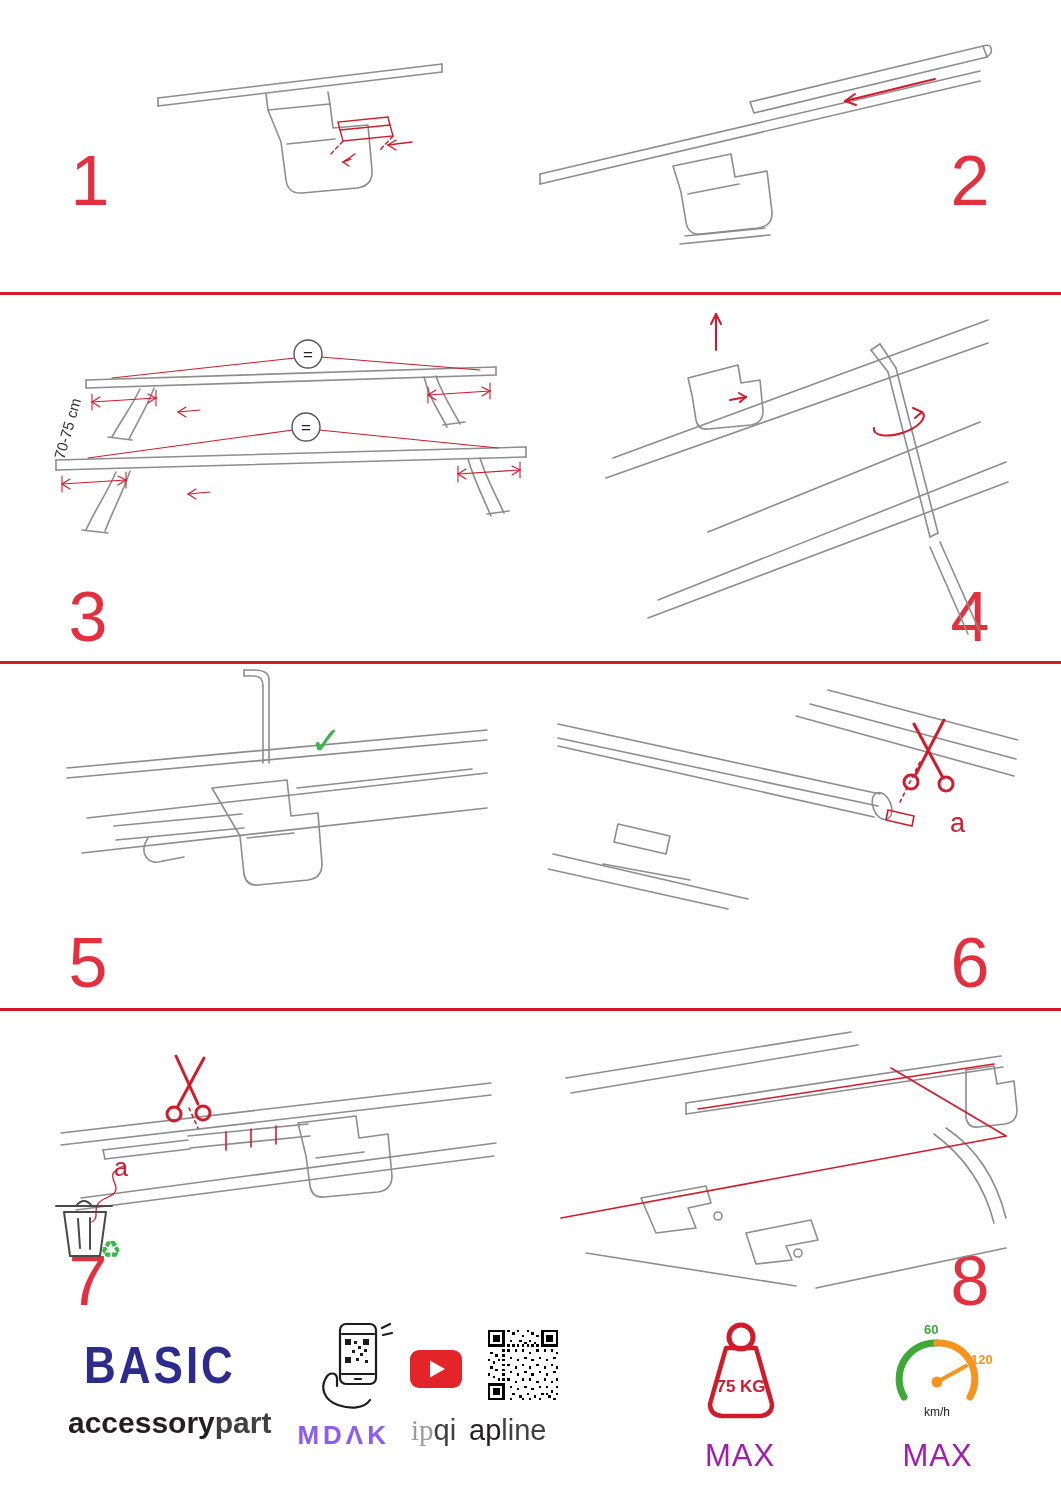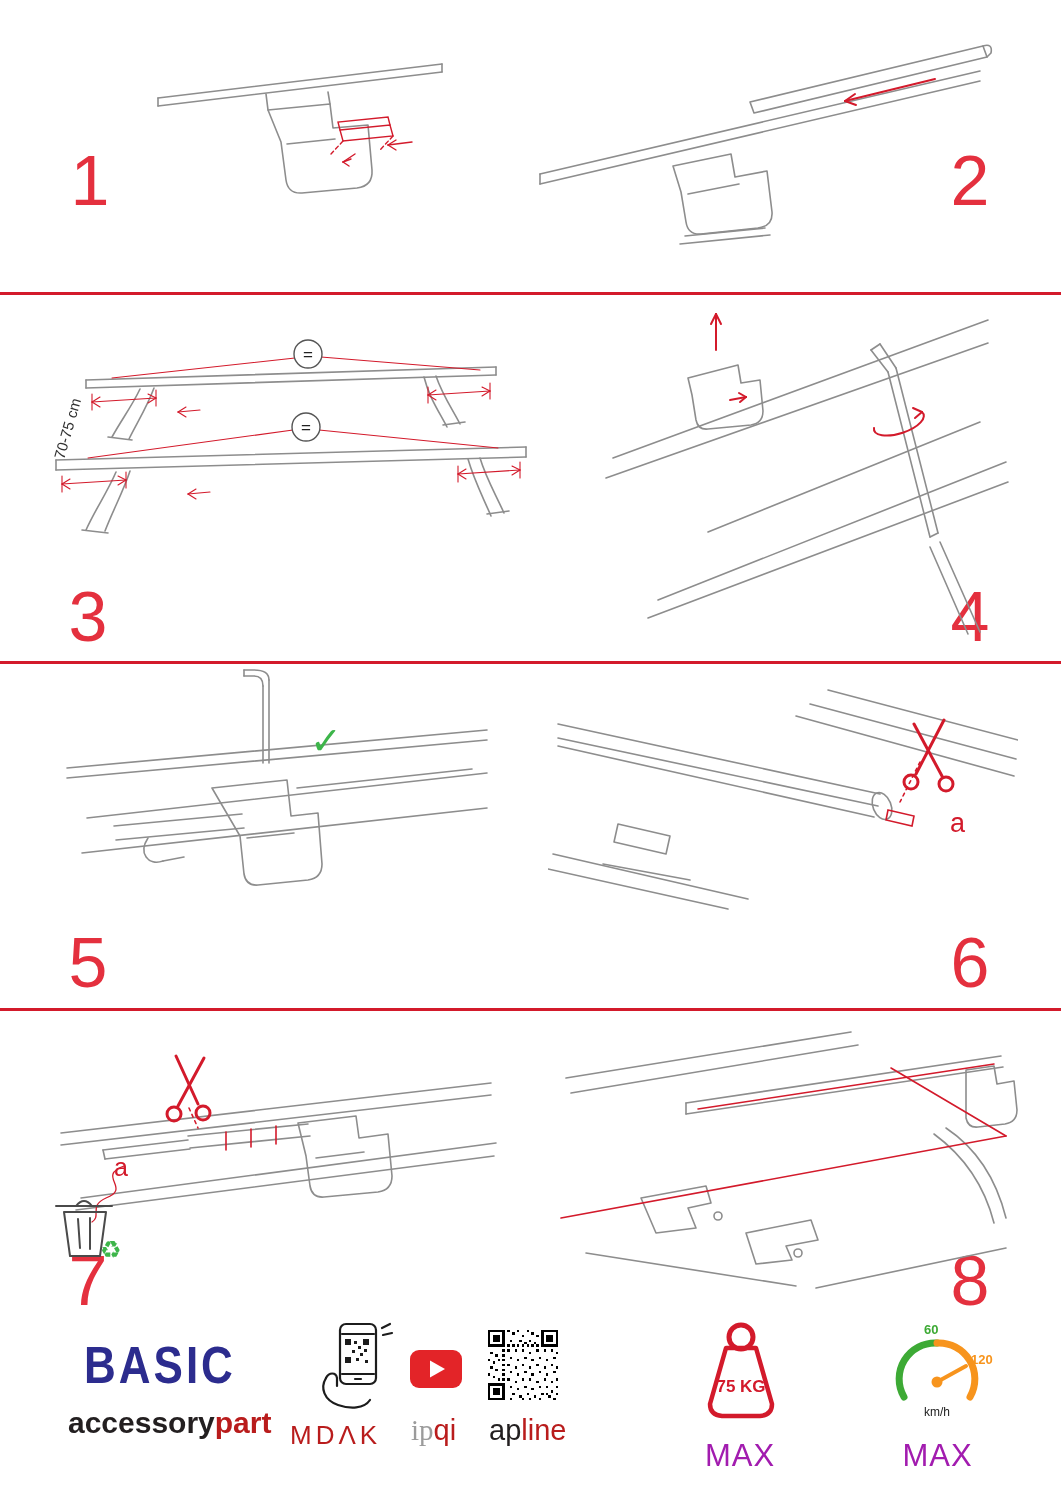--- a/index.html
+++ b/index.html
@@ -4,25 +4,25 @@
 <style>
   * { margin:0; padding:0; box-sizing:border-box; }
   body { background:#ffffff; font-family:"Liberation Sans", sans-serif; }
   .page { position:relative; width:1061px; height:1500px; margin:0 auto; background:#ffffff; overflow:hidden; }
   .step-num { position:absolute; font-size:70px; line-height:1; color:#e4303e; width:64px; text-align:center; }
   .divider { position:absolute; left:0; width:1061px; height:3px; background:#d31a2b; }
   .illus { position:absolute; }
   .illus text { font-family:"Liberation Sans", sans-serif; }
   .brand-basic { position:absolute; left:84px; top:1336px; font-size:44px; font-weight:700; letter-spacing:3px; color:#2c2c8e; transform:scaleY(1.18); transform-origin:top left; }
   .brand-sub { position:absolute; left:68px; top:1406px; font-size:30px; font-weight:700; color:#231f20; }
-  .red { color:#b91c1c; }
+  .red { color:#404040; }
   .grey { color:#9b9b9b;font-family:Liberation Serif, serif; }
-  .logo-mdak { position:absolute; left:290px; top:1420px; width:100px; text-align:left; font-size:26px; letter-spacing:4px; font-weight:400; color:#b91c1c; }
+  .logo-mdak { position:absolute; left:290px; top:1420px; width:100px; text-align:right; font-size:26px; letter-spacing:4px; font-weight:700; color:#8b5cf6; }
   .logo-ipqi { position:absolute; left:411px; top:1414px; font-size:29px; font-weight:500; }
-  .logo-apline { position:absolute; left:489px; top:1414px; font-size:29px; font-weight:500; color:#231f20; }
+  .logo-apline { position:absolute; left:469px; top:1414px; font-size:29px; font-weight:500; color:#231f20; }
   .max-label { position:absolute; font-size:31px; letter-spacing:1px; color:#a21caf; }
 </style>
 </head>
 <body>
 
 <div class="page">
 
   <div class="step-num" style="left:58px;top:146px">1</div>
   <div class="step-num" style="left:938px;top:146px">2</div>
   <div class="step-num" style="left:56px;top:582px">3</div>

